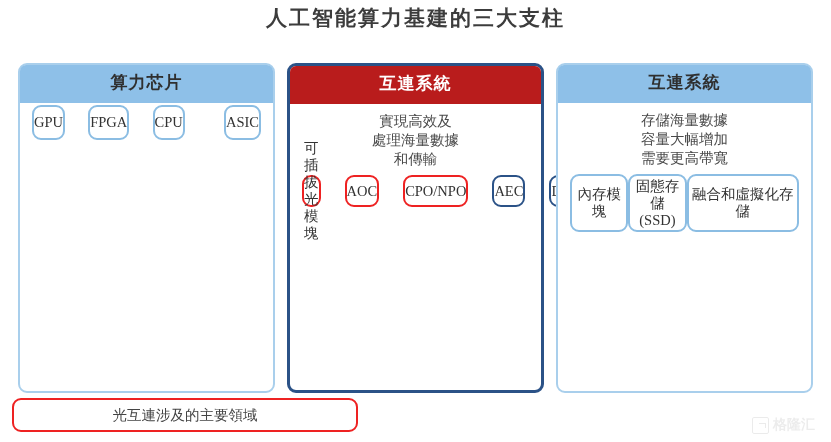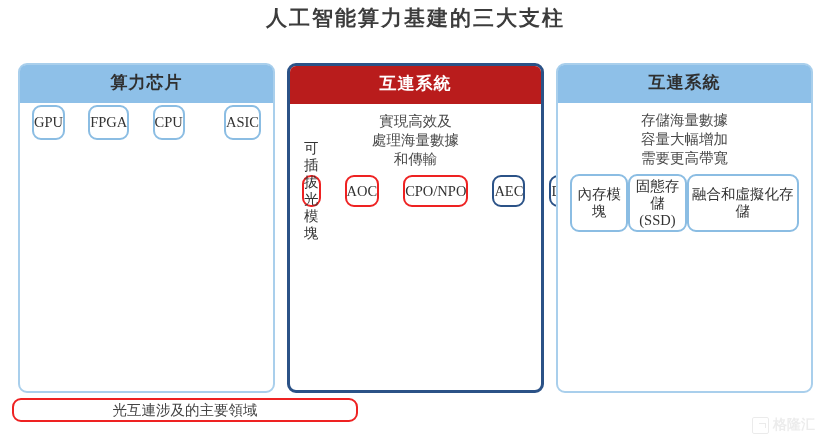--- a/index.html
+++ b/index.html
@@ -120,21 +120,21 @@
 
   .col3 .item { height: 58px; margin-bottom: 13px; }
   .col3 .item:last-child { margin-bottom: 0; }
 
   
   .legend {
     position: absolute;
     left: 12px;
     top: 398px;
     width: 346px;
-    height: 24px;
+    height: 34px;
     box-sizing: border-box;
     border: 2.5px solid #ee2222;
     border-radius: 9px;
     background: #ffffff;
     display: flex;
     align-items: center;
     justify-content: center;
     font-size: 14.5px;
     color: #444444;
   }

